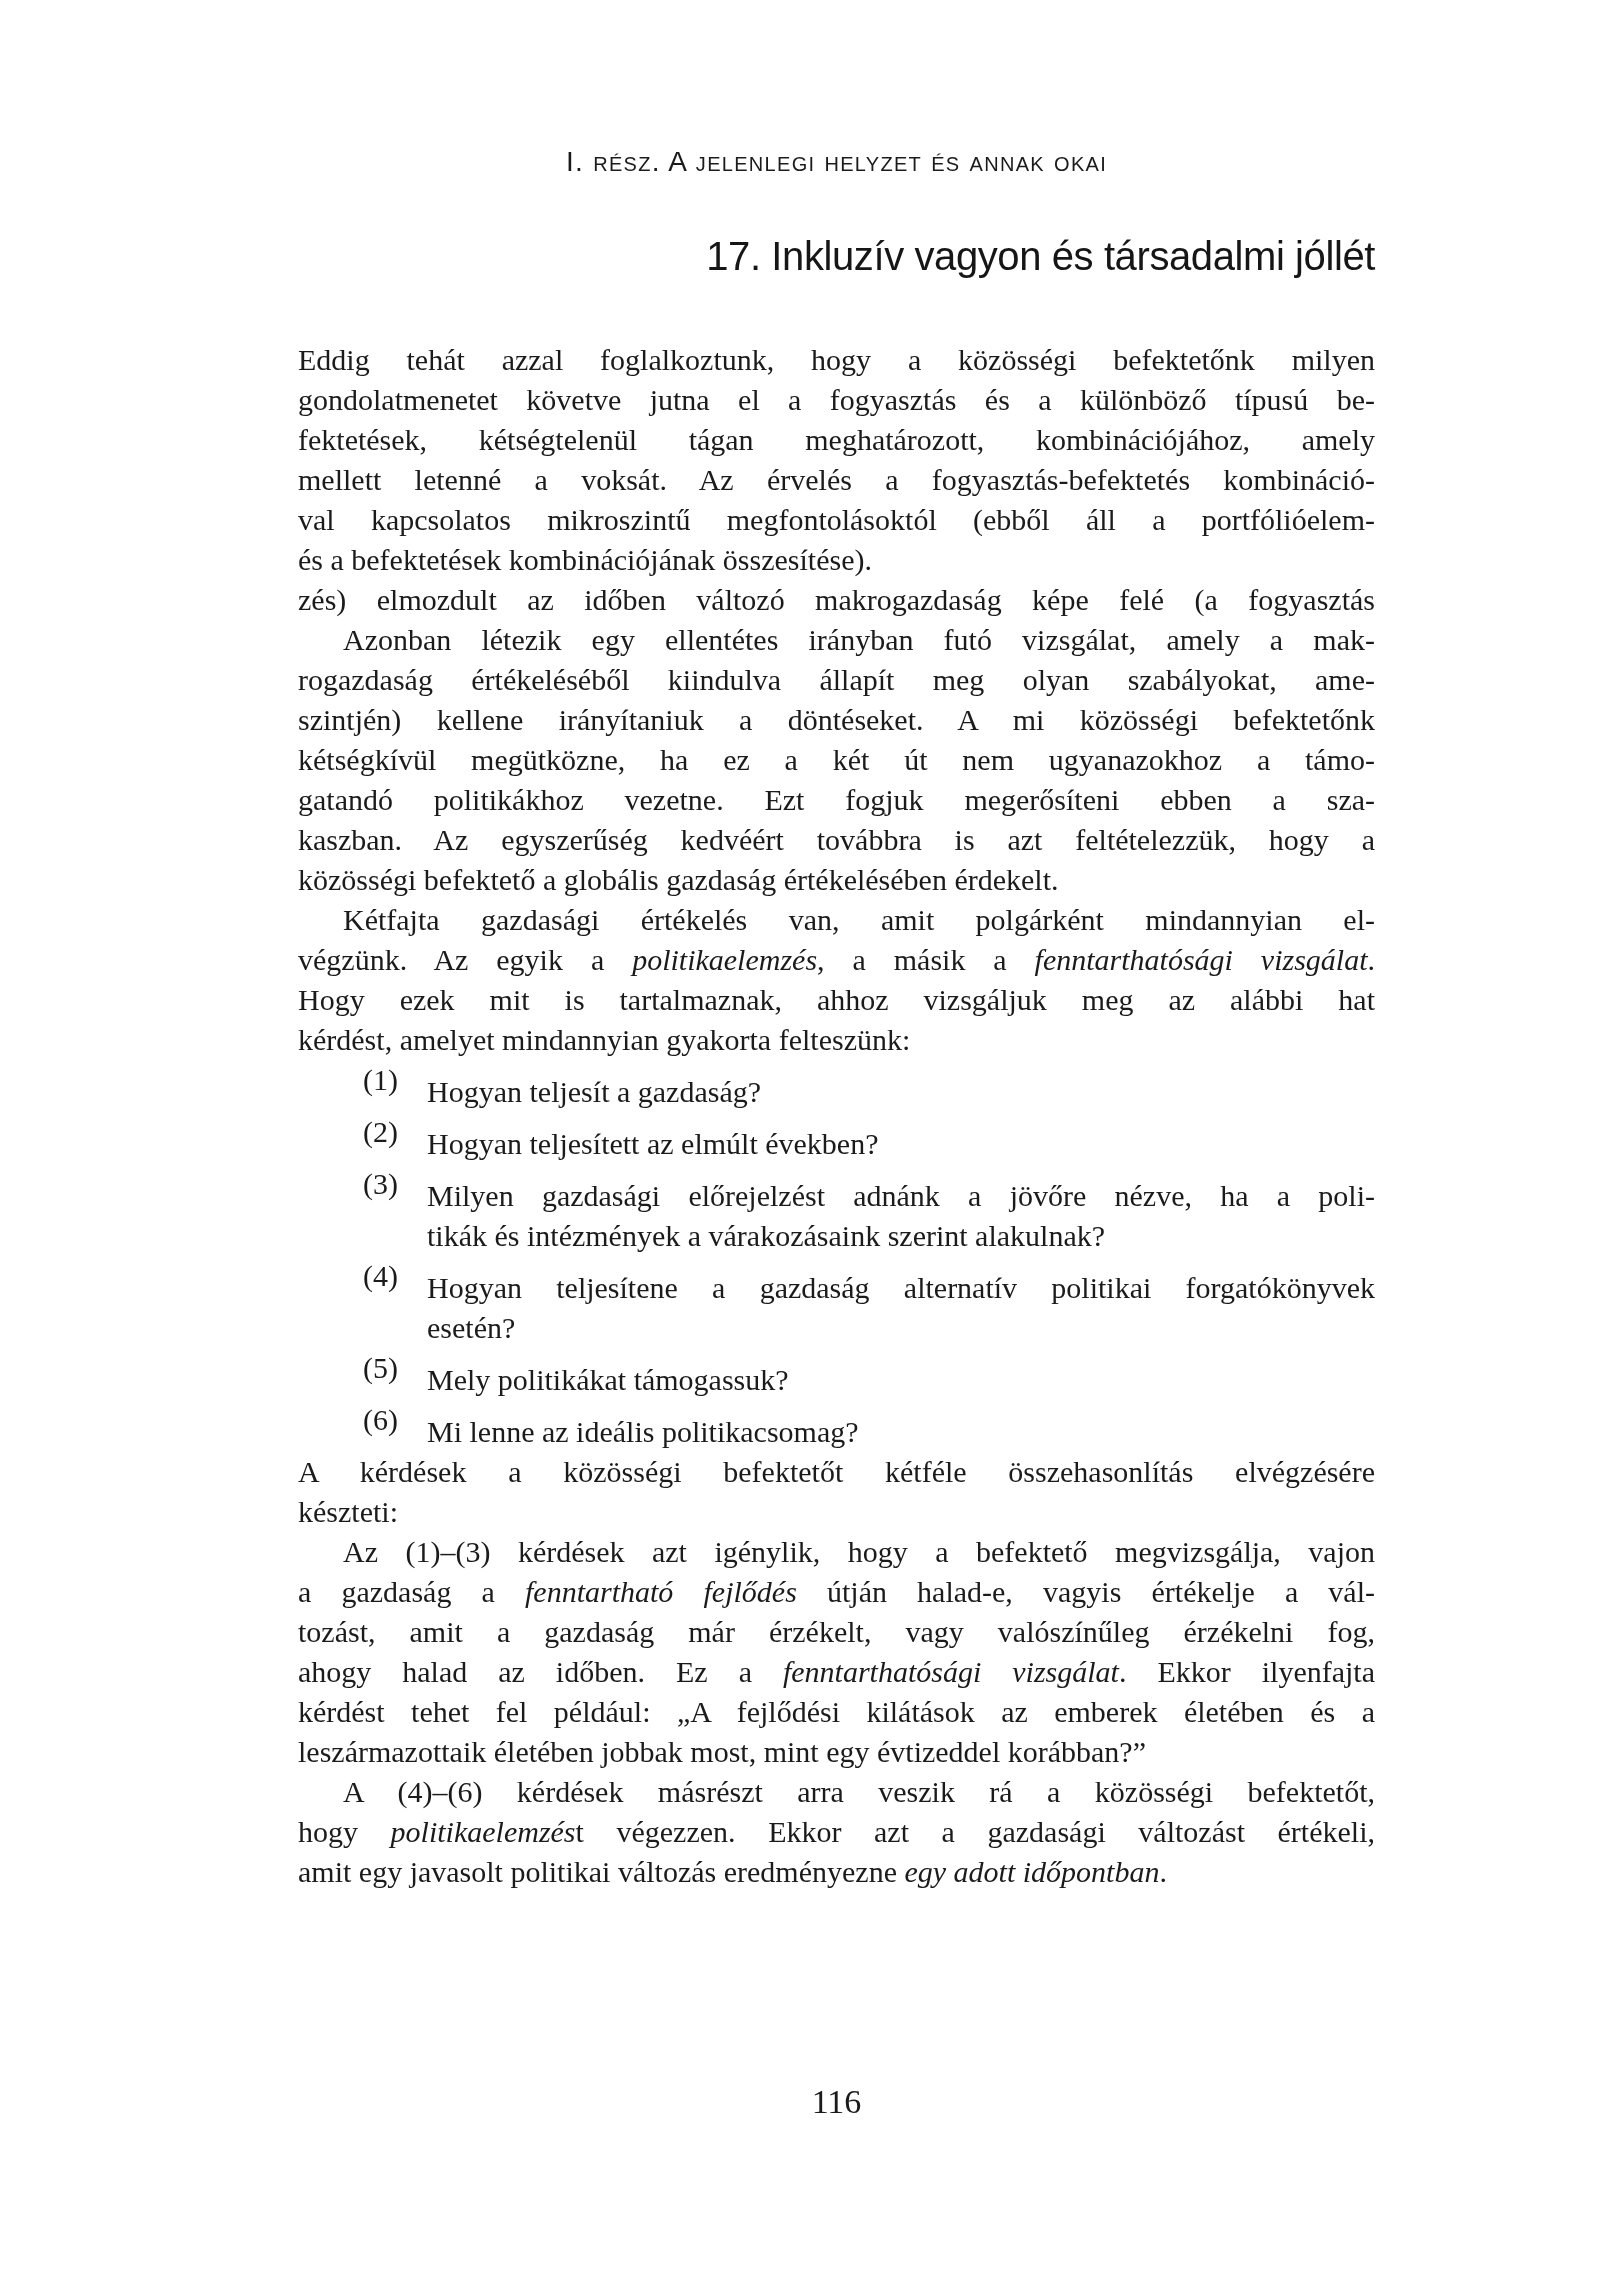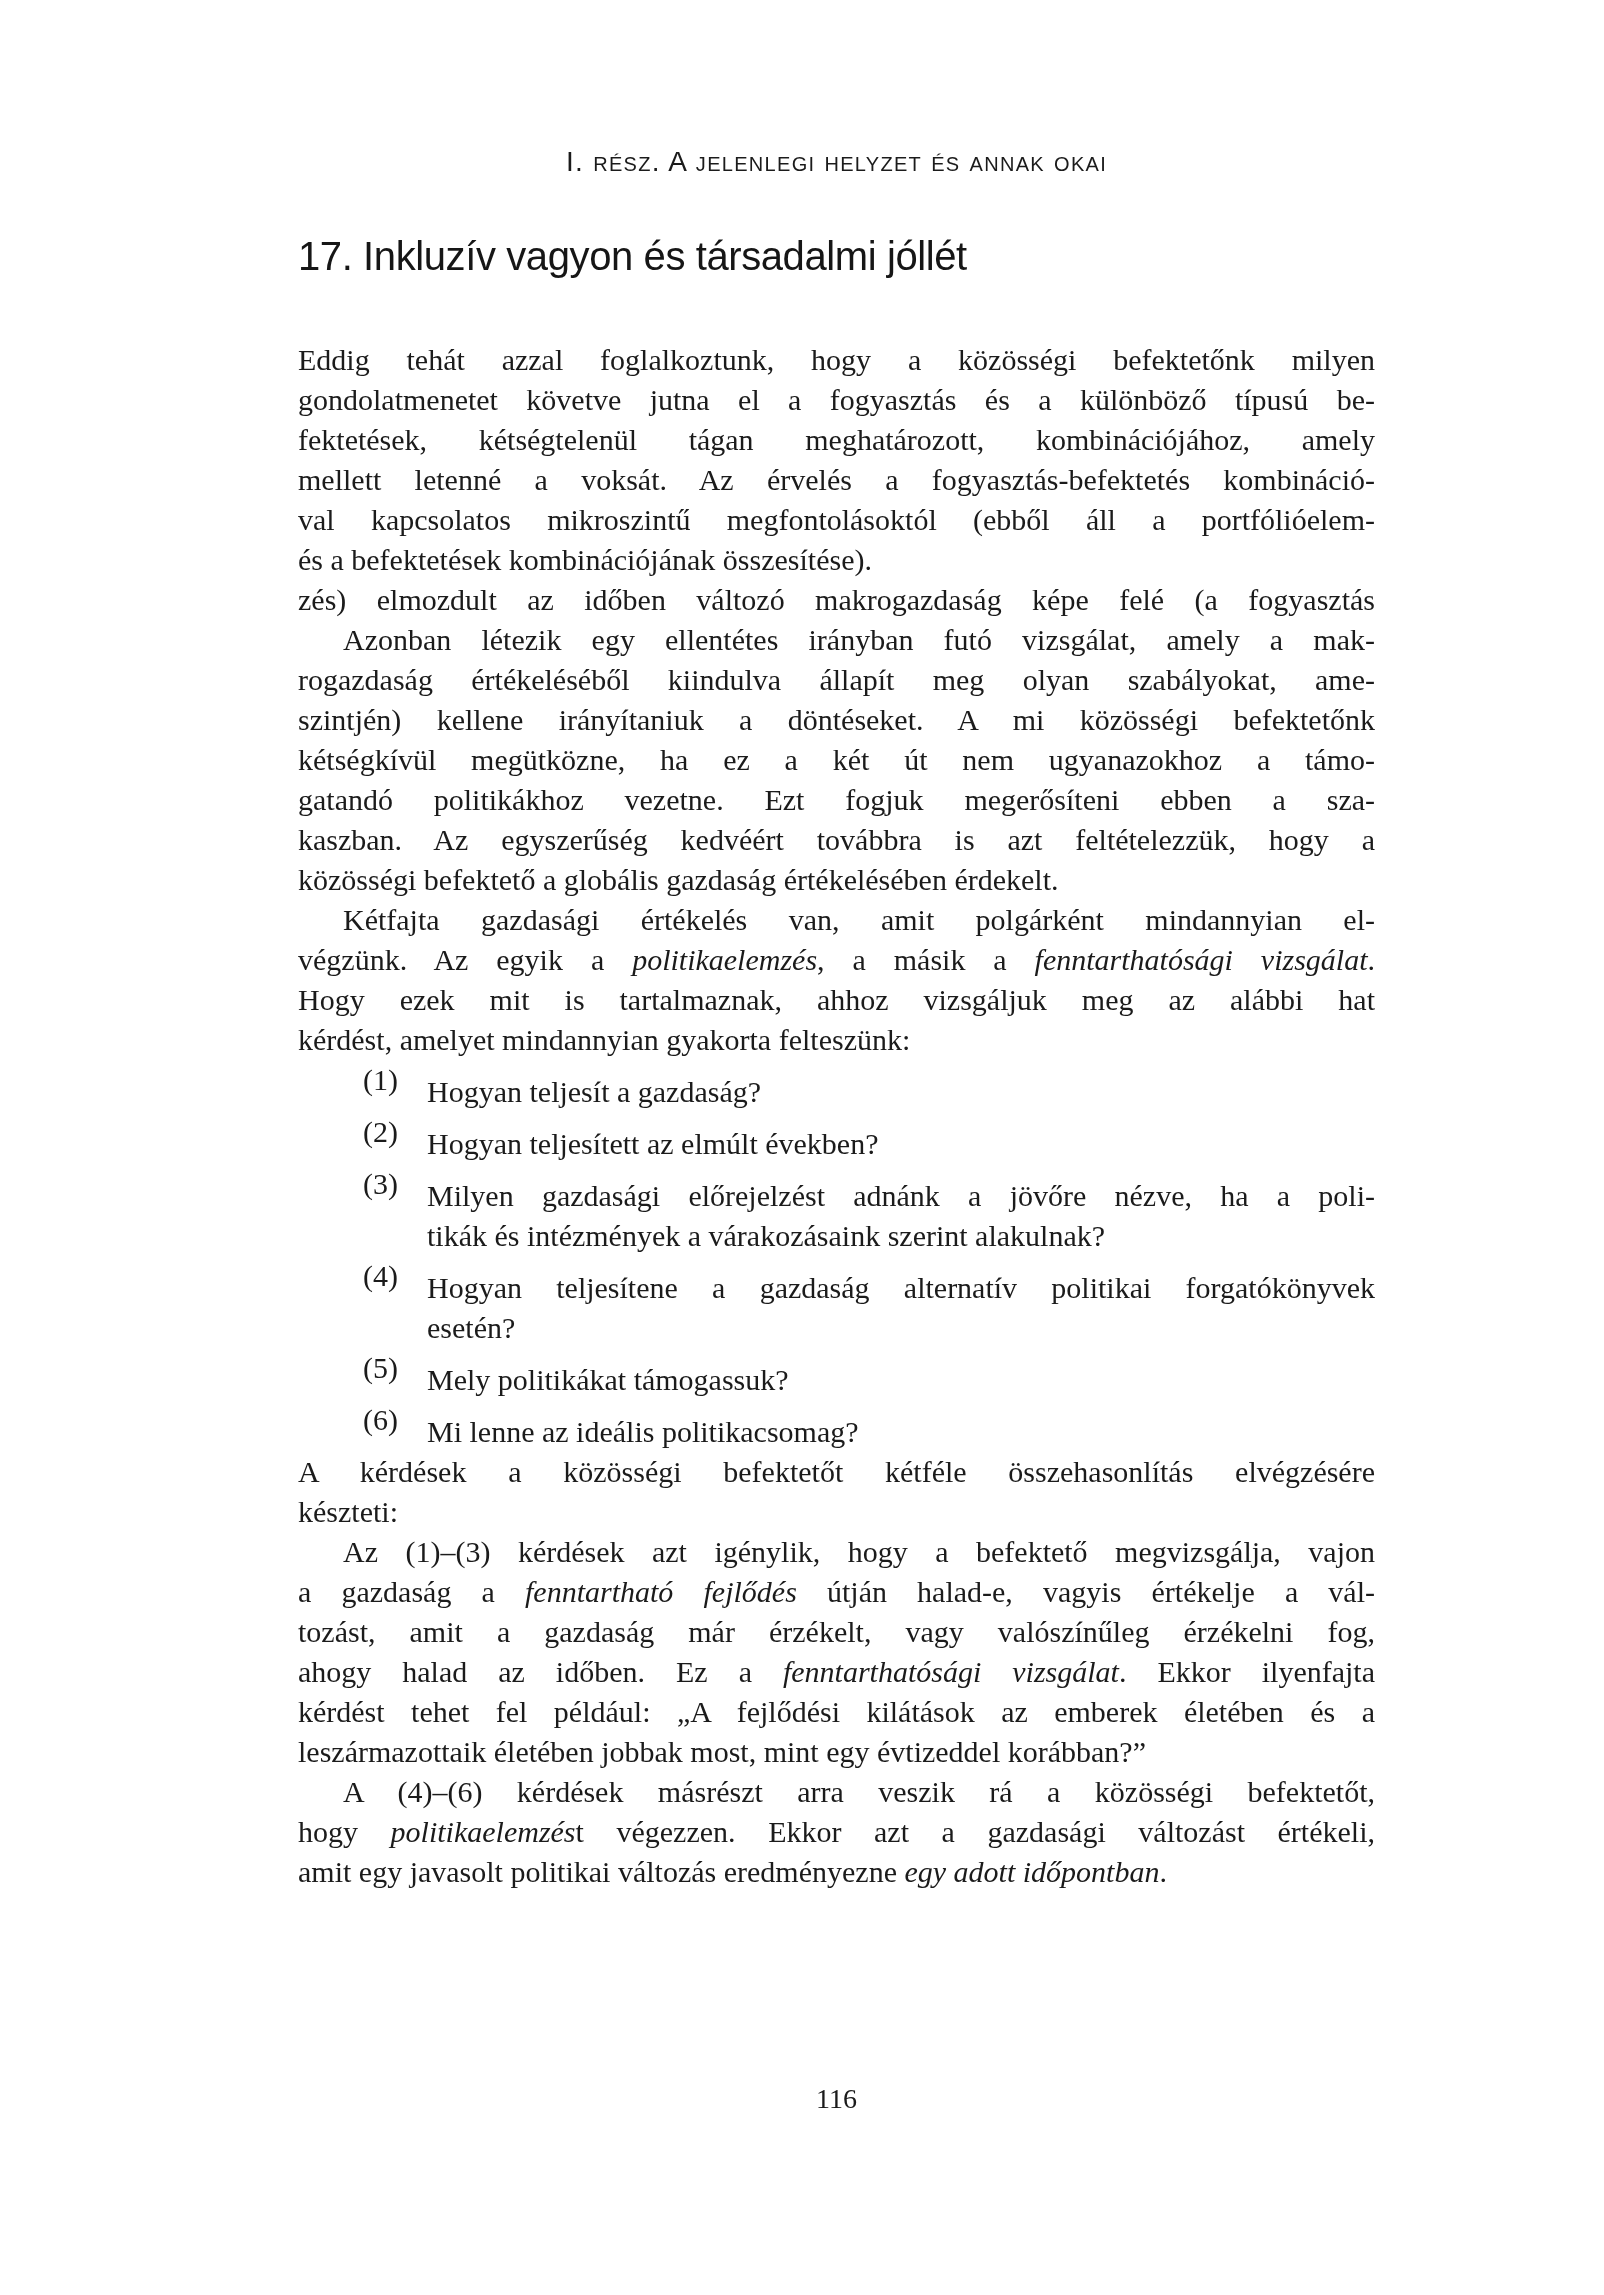--- a/index.html
+++ b/index.html
@@ -25,21 +25,21 @@
     font-weight: 400;
     color: #1b1b1b;
     white-space: nowrap;
   }
   .chapter-title {
     position: absolute;
     top: 234px;
     left: 298px;
     width: 1077px;
     margin: 0;
-    text-align: left;
+    text-align: right;
     font-family: "Liberation Sans", sans-serif;
     font-size: 40px;
     font-weight: 400;
     letter-spacing: -0.4px;
     color: #161616;
     white-space: nowrap;
   }
   .text-block {
     position: absolute;
     top: 340px;
@@ -62,21 +62,21 @@
     flex: 0 0 64px;
     margin-left: 65px;
   }
   .list-item .item-lines { flex: 1 1 auto; margin-top: 12px; }
   .page-number {
     position: absolute;
     top: 2083px;
     left: 298px;
     width: 1077px;
     text-align: center;
-    font-size: 28px;
+    font-size: 34px;
     color: #1b1b1b;
   }
 </style>
 </head>
 <body>
 
 <div class="page">
   <div class="running-header">I. rész. A jelenlegi helyzet és annak okai</div>
 
   <h1 class="chapter-title">17. Inkluzív vagyon és társadalmi jóllét</h1>

